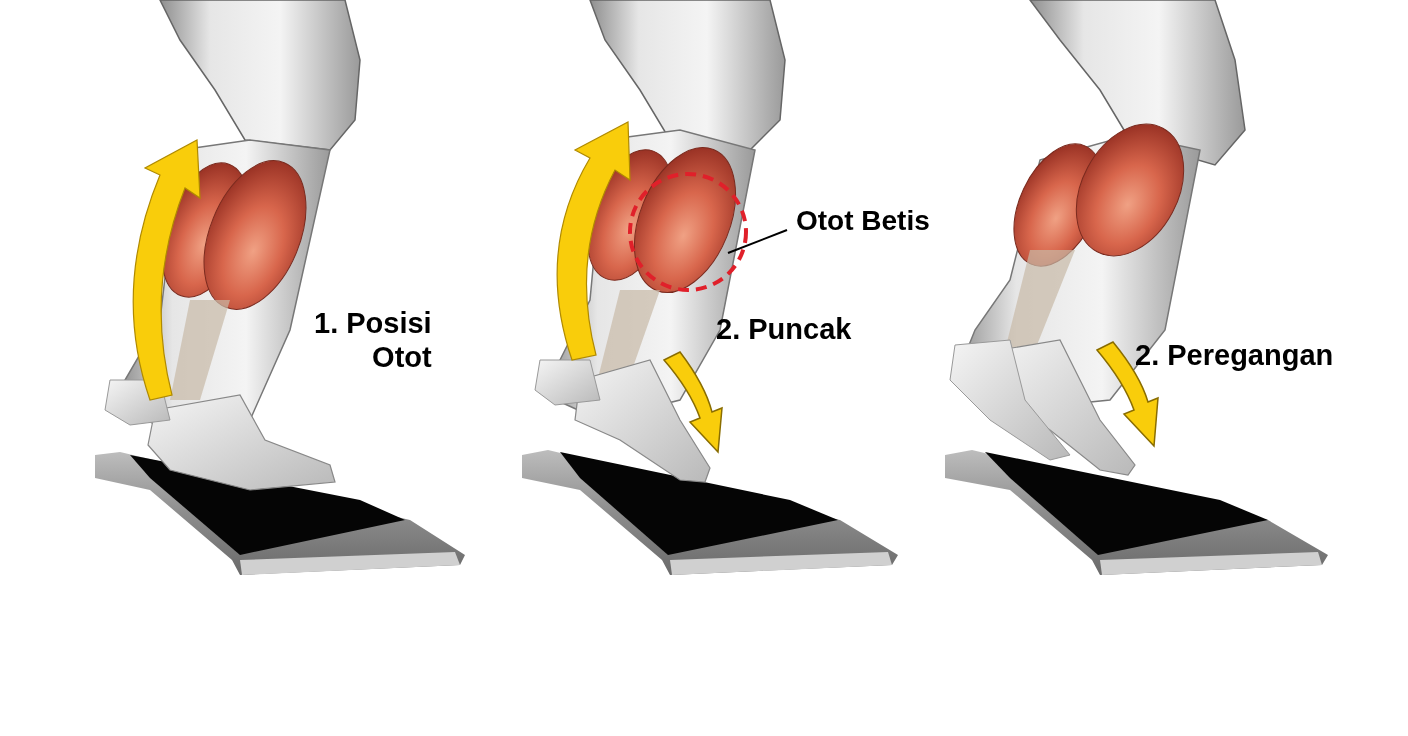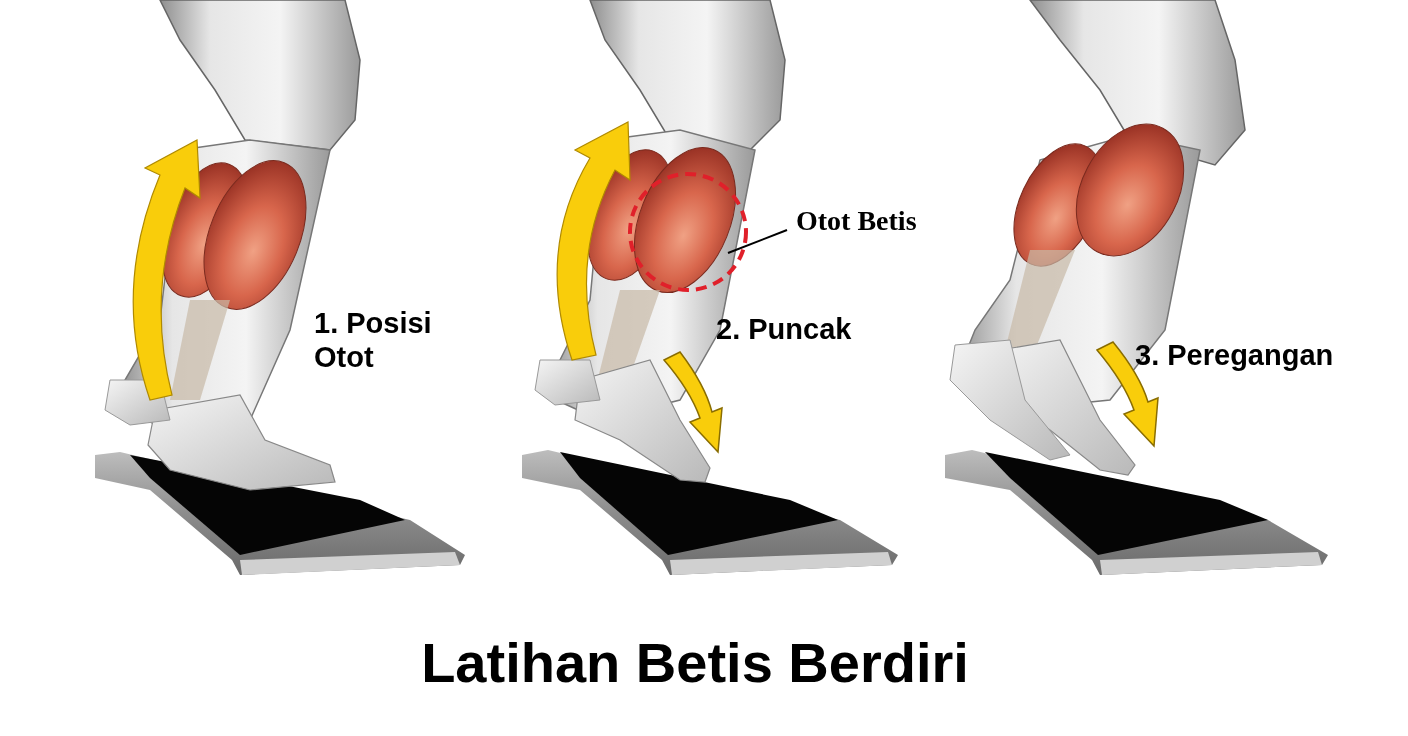--- a/index.html
+++ b/index.html
@@ -98,27 +98,26 @@
       <ellipse cx="1130" cy="190" rx="48" ry="70" transform="rotate(28 1130 190)" fill="url(#muscleGrad)" stroke="#7a2a1e" stroke-width="1"></ellipse>
       <path d="M1030 250 L1075 250 L1035 350 L1005 350 Z" fill="#c7b9a6" opacity="0.7"></path>
 
       <path d="M1000 350 L1060 340 L1100 420 L1135 465 L1128 475 L1100 470 L1050 430 L990 390 Z" fill="url(#footGrad)" stroke="#888" stroke-width="1.2"></path>
       <path d="M955 345 L1010 340 L1025 400 L1070 455 L1050 460 L990 420 L950 380 Z" fill="url(#footGrad)" stroke="#999" stroke-width="1"></path>
     </g>
 
     <path d="M1097 350 L1113 342 Q1140 375 1148 402 L1158 398 L1154 446 L1124 414 L1134 410 Q1124 382 1097 350 Z" fill="#f9cd0b" stroke="#8a6d00" stroke-width="1.5"></path>
   </svg>
 
-  <div class="label" style="left:314px; top:306px;">
+  <div class="label" style="left:314px; top:306px;text-align:right;">
     <div>1. Posisi</div>
     <div>Otot</div>
   </div>
 
-  <div class="label" style="left:796px; top:204px; font-size:28px;font-family:Liberation Serif, serif;">Otot Betis</div>
+  <div class="label" style="left:796px; top:204px; font-size:28px;">Otot Betis</div>
 
   <div class="label" style="left:711px; top:312px;">
     <div style="padding-left:5px">2. Puncak</div>
   </div>
 
-  <div class="label" style="left:1135px; top:338px;">3. Peregangan</div>
+  <div class="label" style="left:1135px; top:338px;">2. Peregangan</div>
 
-  <div class="title">Latihan Betis Berdiri</div>
 </div>
 
 </body></html>

